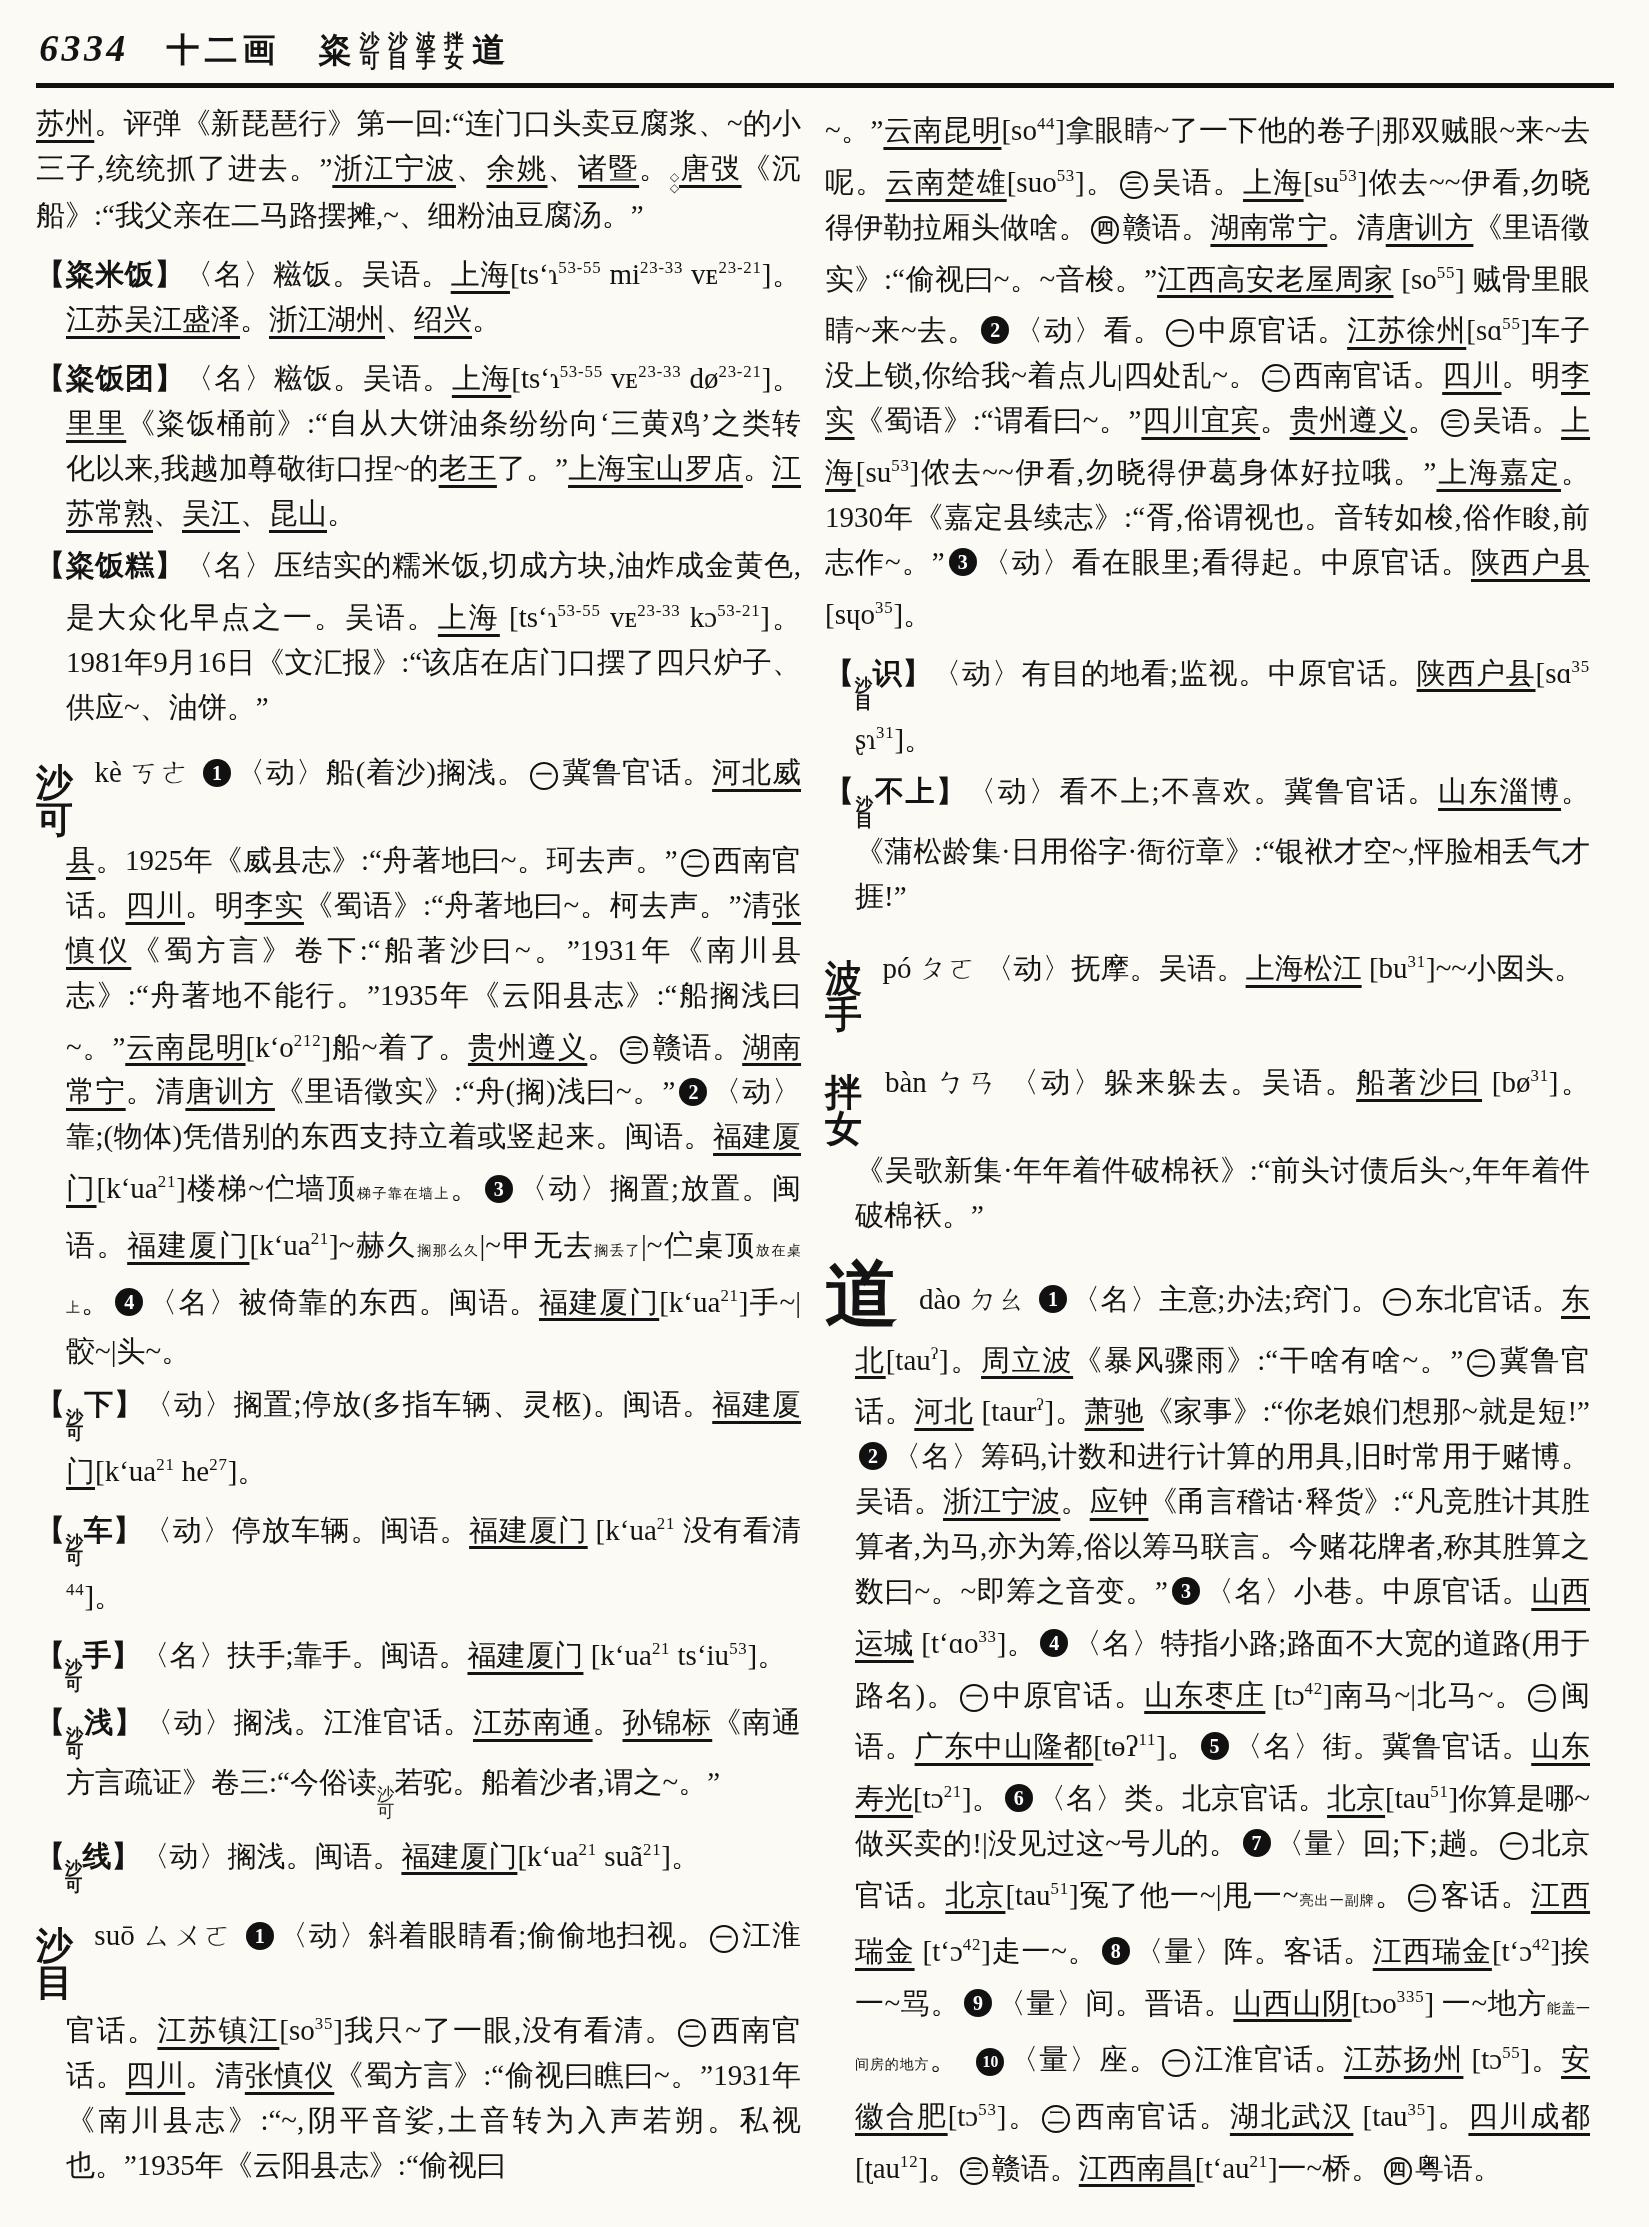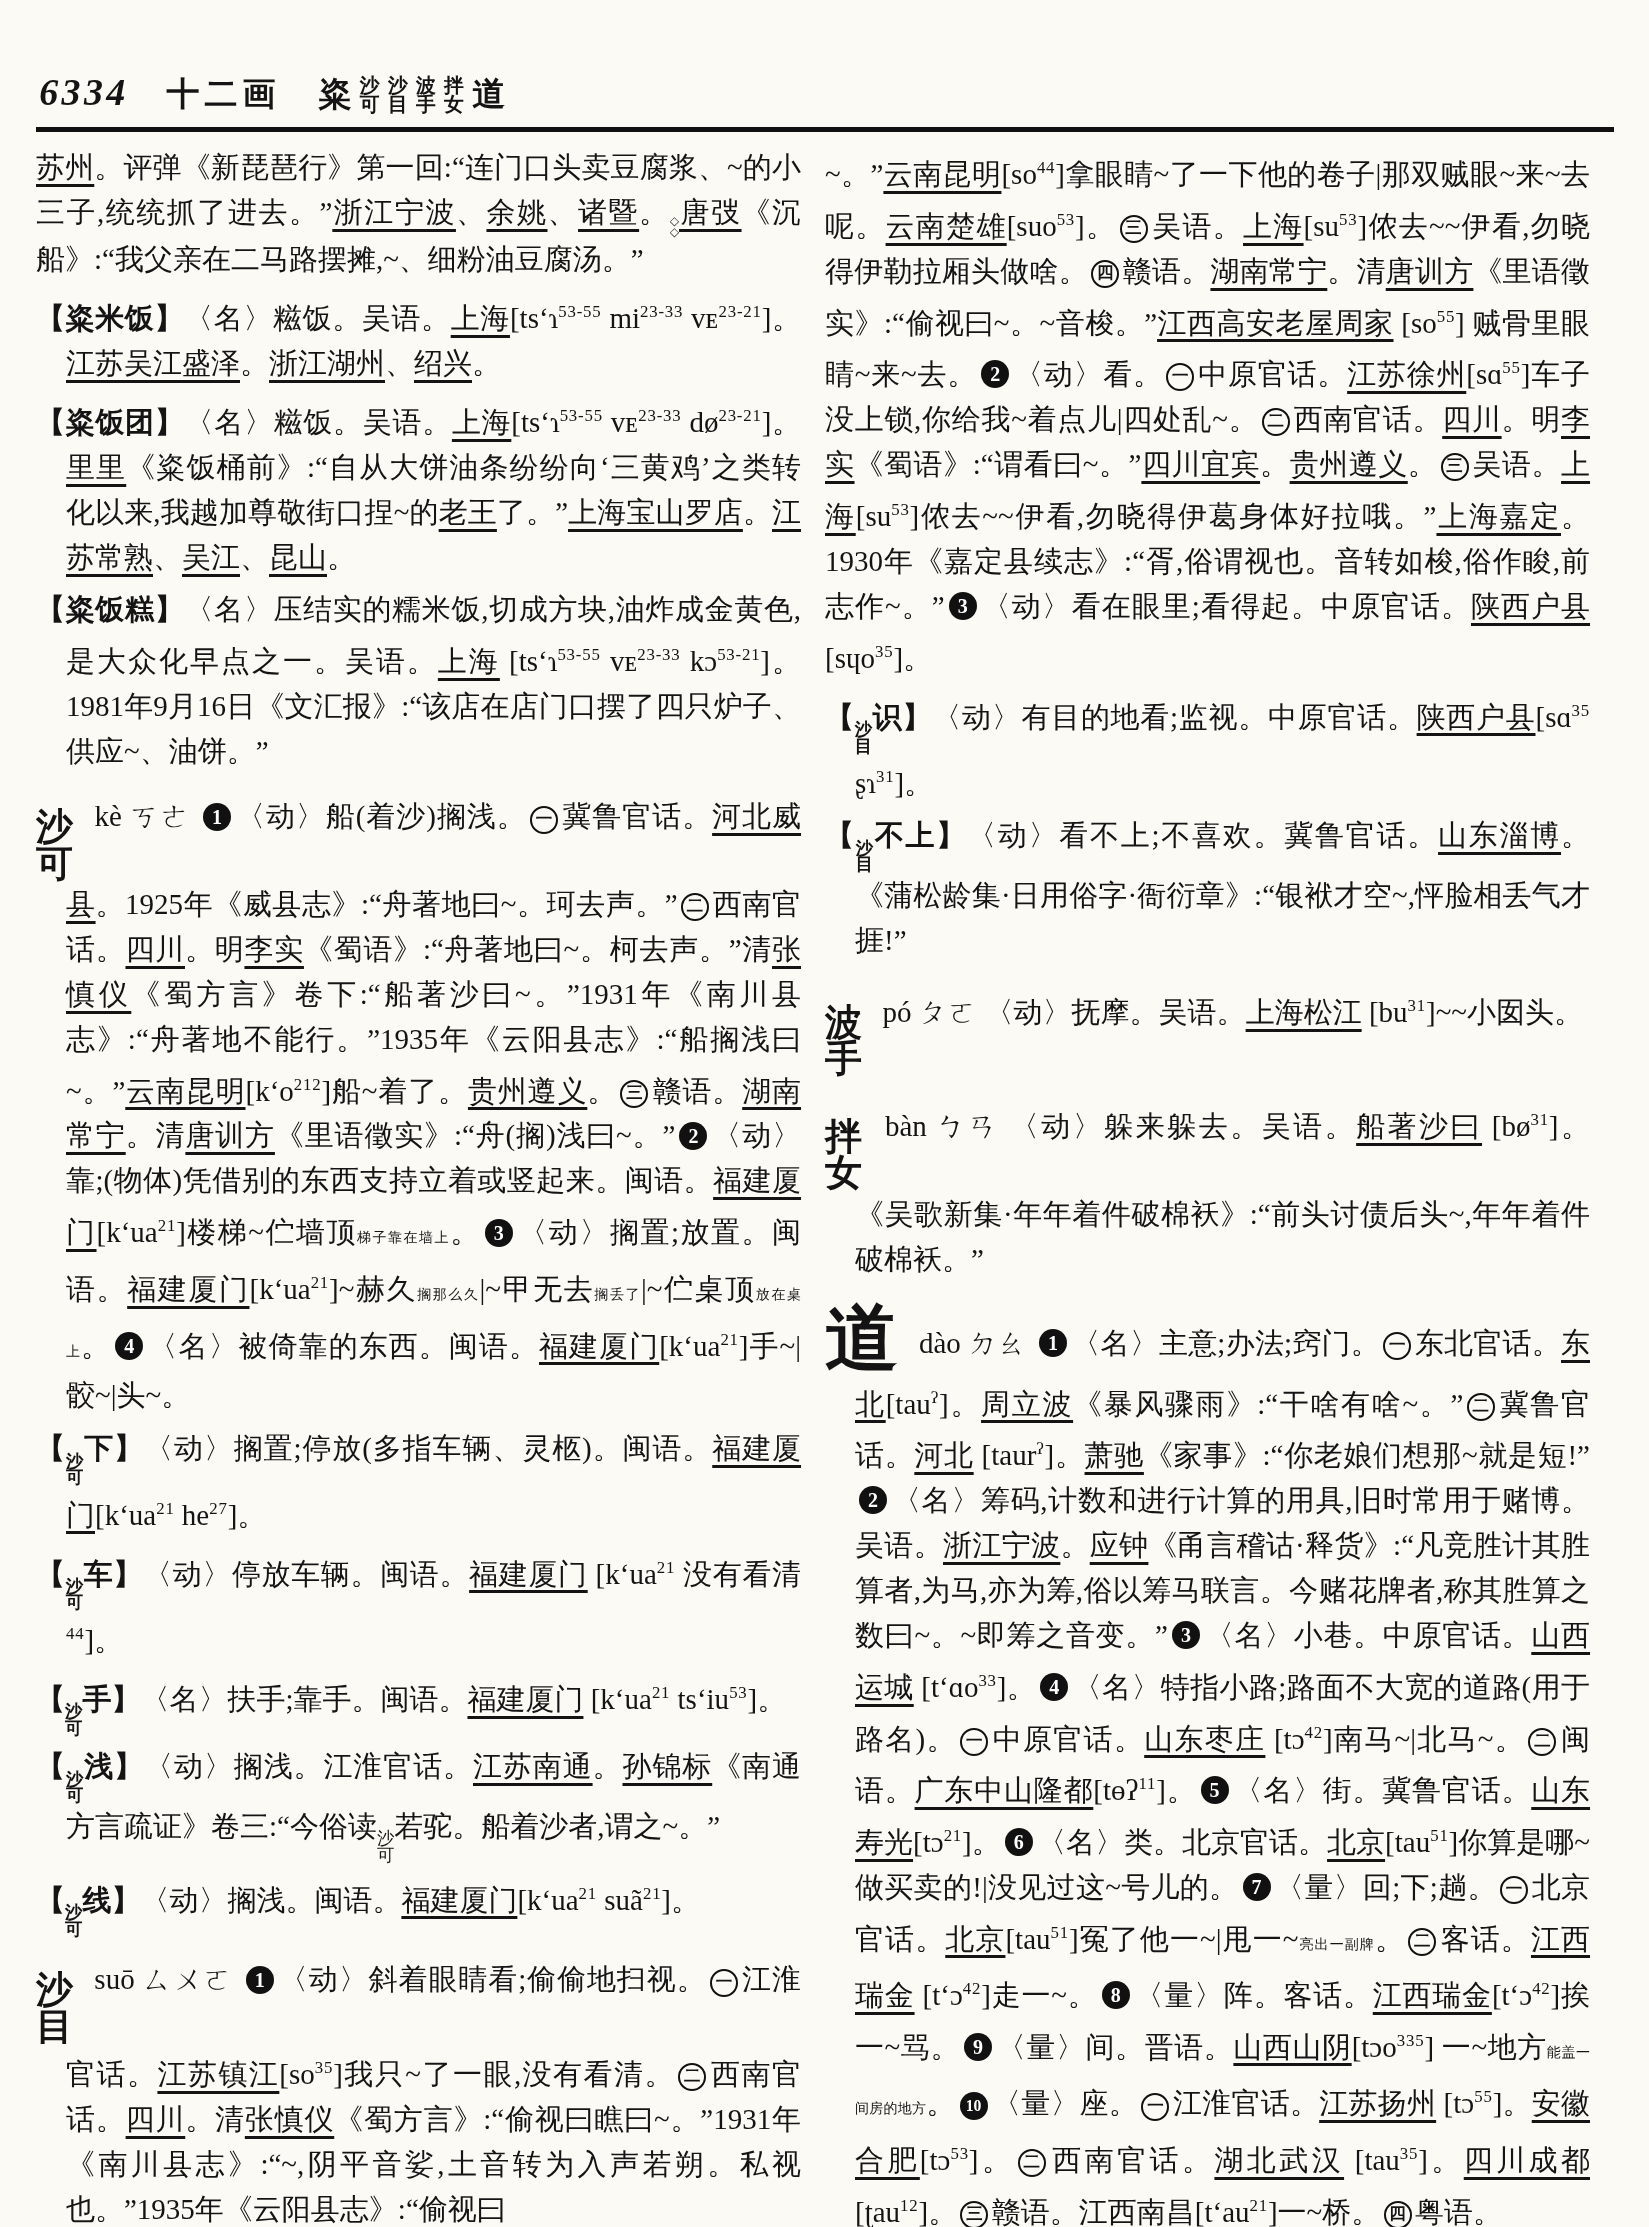--- a/index.html
+++ b/index.html
@@ -2,21 +2,21 @@
 <html style="font-size:13.2px"><head>
 <meta charset="utf-8">
 <style>
   html,body{margin:0;padding:0;}
   .page{
     width:1650px;height:2227px;overflow:hidden;box-sizing:border-box;
     background:#fbfaf5;color:#141414;
     font-family:"Liberation Serif","DejaVu Serif",serif;
     padding:21.4px 36px 0 36px;
   }
-  .header{display:flex;align-items:baseline;gap:38px;padding:5px 3.3px 1.6px 3.3px;margin-top:44px;}
+  .header{display:flex;align-items:baseline;gap:38px;padding:5px 3.3px 1.6px 3.3px;}
   .pagenum{font-size:38px;font-weight:bold;font-style:italic;letter-spacing:3.3px;}
   .section{font-size:33px;font-weight:bold;letter-spacing:5px;}
   .charlist{font-size:33px;font-weight:bold;letter-spacing:3.3px;display:inline-flex;align-items:center;gap:5px;}
   .rule{height:5px;background:#111;margin:8.2px 0 13.2px 0;}
   .cols{display:flex;gap:24px;}
   .col{width:765px;font-size:29px;line-height:45px;text-align:justify;}
   .para{padding-left:30px;text-indent:-30px;}
   .para.plain{padding-left:0;text-indent:0;}
   .para.bracket{margin-top:7.4px;}
   .para.head{margin-top:20px;}
@@ -28,21 +28,21 @@
   .big-char{font-size:73px;line-height:1;vertical-align:-10px;margin-right:13.2px;font-weight:bold;}
   .gstack{display:inline-flex;flex-direction:column;align-items:center;line-height:1;vertical-align:-0.3em;text-indent:0;}
   .gstack span{display:block;font-size:0.6em;line-height:0.95;}
   .gstack.big{vertical-align:-13.2px;margin-right:13.2px;font-weight:bold;}
   .gstack.big span{font-size:37px;line-height:0.98;}
   .gstack.mk{vertical-align:-0.1em;}
   .gstack.mk span{font-size:0.42em;line-height:0.85;}
   .sense-badge{display:inline-block;min-width:28px;height:28px;border-radius:50%;background:#111;
     color:#fff;text-align:center;line-height:28px;font-size:20px;font-weight:bold;
     vertical-align:2.5px;margin:0 4.1px;text-indent:0;}
-  .sense-badge.wide{font-size:15.7px;}
+  .sense-badge.wide{font-size:15.7px;margin-left:17px;}
   .region-badge{display:inline-block;width:28px;height:28px;border:2.5px solid #111;border-radius:50%;
     box-sizing:border-box;text-align:center;line-height:22px;font-size:16.5px;font-weight:bold;
     vertical-align:2.5px;margin:0 3.3px;text-indent:0;}
 </style>
 </head>
 <body>
 
 <div class="page">
   <div class="header">
     <span class="pagenum">6334</span>

